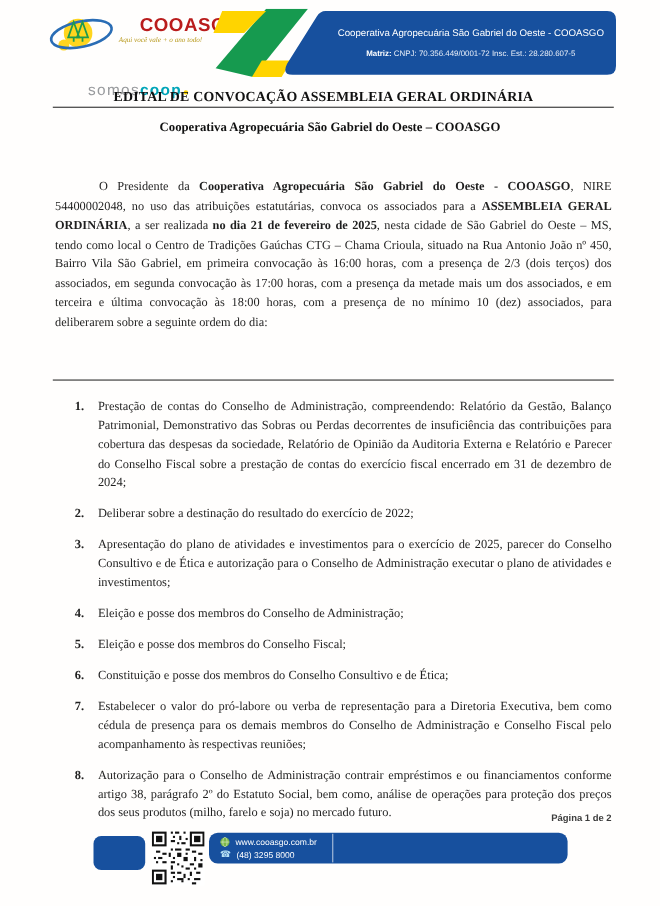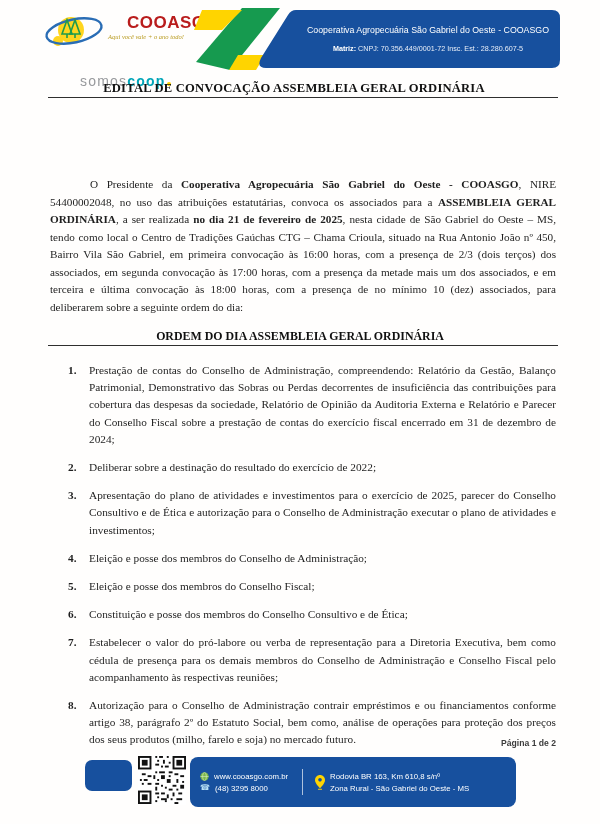--- a/index.html
+++ b/index.html
@@ -28,39 +28,39 @@
   .doc-title{position:absolute;left:0;top:81px;width:588px;text-align:center;
              font-size:12.6px;font-weight:bold;color:#111;letter-spacing:.2px;}
   .rule{position:absolute;left:48px;right:42px;border-top:1.6px solid #2f2f2f;}
   .rule1{top:97px;}
   .doc-subtitle{position:absolute;left:0;top:109px;width:600px;text-align:center;
                 font-size:11.6px;font-weight:bold;color:#111;}
   .doc-cnpj{position:absolute;left:0;top:136px;width:600px;text-align:center;
             font-size:11px;font-weight:bold;color:#111;}
 
   
-  .intro{position:absolute;left:50px;right:44px;top:176px;margin:0;
+  .intro{position:absolute;left:50px;right:44px;top:162px;margin:0;
          font-size:11.2px;line-height:17.5px;text-align:justify;text-indent:40px;}
 
   
   .order-heading{position:absolute;left:0;top:329px;width:600px;text-align:center;
                  font-size:11.9px;font-weight:bold;color:#111;}
   .rule2{top:345px;}
   .order-list{position:absolute;left:68px;right:44px;top:362px;}
   .item{display:flex;margin-bottom:11px;}
   .item .num{width:21px;flex:0 0 21px;font-weight:bold;font-size:11.3px;line-height:17.2px;}
   .item .txt{flex:1;font-size:11.3px;line-height:17.2px;text-align:justify;}
 
   .pagenum{position:absolute;right:44px;top:738px;font-family:"Liberation Sans",sans-serif;
            font-size:8.6px;font-weight:bold;color:#3c3c3c;margin-left:13px;}
 
   
   .stub{position:absolute;left:85px;top:760px;width:47px;height:31px;border-radius:7px;background:#17509e;}
   .qr{position:absolute;left:138px;top:755px;width:48px;height:50px;background:#fff;}
-  .fbar{position:absolute;left:190px;top:757px;width:326px;height:50px;border-radius:8px;background:#17509e;
+  .fbar{position:absolute;left:190px;top:757px;width:326px;height:28px;border-radius:8px;background:#17509e;
         display:flex;align-items:center;padding:0 10px;box-sizing:border-box;
         font-family:"Liberation Sans",sans-serif;color:#fff;}
   .fcol{display:flex;flex-direction:column;gap:3px;}
   .fline{display:flex;align-items:center;gap:5px;font-size:7.8px;white-space:nowrap;}
   .fdiv{width:1px;height:26px;background:rgba(255,255,255,.65);margin:0 12px 0 14px;}
   .phone-glyph{font-size:8px;color:#b9e2f6;line-height:1;}
 </style>
 </head>
 <body>
 
@@ -89,26 +89,26 @@
     <polygon points="46,47 73,47 64,62 37,62" fill="#ffd400"></polygon>
     <path d="M104 2 H360 Q368 2 368 10 V52 Q368 60 360 60 H74 Q64 60 69 50 L96 7 Q99 2 104 2 Z" fill="#17509e"></path>
   </svg>
   <div class="banner-text1">Cooperativa Agropecuária São Gabriel do Oeste - COOASGO</div>
   <div class="banner-text2">
     <b>Matriz:</b><span> CNPJ: 70.356.449/0001-72  Insc. Est.: 28.280.607-5</span>
   </div>
 
   <div class="doc-title">EDITAL DE CONVOCAÇÃO ASSEMBLEIA GERAL ORDINÁRIA</div>
   <div class="rule rule1"></div>
+  <div class="doc-subtitle">Cooperativa Agropecuária São Gabriel do Oeste – COOASGO</div>
 
   <p class="intro">
     <span>O Presidente da </span><strong>Cooperativa Agropecuária São Gabriel do Oeste - COOASGO</strong><span>, NIRE 54400002048, no uso das atribuições estatutárias, convoca os associados para a </span><strong>ASSEMBLEIA GERAL ORDINÁRIA</strong><span>, a ser realizada </span><strong>no dia 21 de fevereiro de 2025</strong><span>, nesta cidade de São Gabriel do Oeste – MS, tendo como local o Centro de Tradições Gaúchas CTG – Chama Crioula, situado na Rua Antonio João nº 450, Bairro Vila São Gabriel, em primeira convocação às 16:00 horas, com a presença de 2/3 (dois terços) dos associados, em segunda convocação às 17:00 horas, com a presença da metade mais um dos associados, e em terceira e última convocação às 18:00 horas, com a presença de no mínimo 10 (dez) associados, para deliberarem sobre a seguinte ordem do dia:</span>
   </p>
 
-  <div class="order-heading">ORDEM DO DIA ASSEMBLEIA GERAL ORDINÁRIA</div>
   <div class="rule rule2"></div>
 
   <div class="order-list">
     <div class="item">
       <span class="num">1.</span>
       <span class="txt">Prestação de contas do Conselho de Administração, compreendendo: Relatório da Gestão, Balanço Patrimonial, Demonstrativo das Sobras ou Perdas decorrentes de insuficiência das contribuições para cobertura das despesas da sociedade, Relatório de Opinião da Auditoria Externa e Relatório e Parecer do Conselho Fiscal sobre a prestação de contas do exercício fiscal encerrado em 31 de dezembro de 2024;</span>
     </div>
     <div class="item">
       <span class="num">2.</span>
       <span class="txt">Deliberar sobre a destinação do resultado do exercício de 2022;</span>
@@ -218,26 +218,15 @@
           <line x1="0.5" y1="5" x2="9.5" y2="5" stroke="#d9ecc2" stroke-width=".7"></line>
         </svg>
         <span>www.cooasgo.com.br</span>
       </div>
       <div class="fline">
         <span class="phone-glyph">☎</span>
         <span>(48) 3295 8000</span>
       </div>
     </div>
     <div class="fdiv"></div>
-    <div class="fline" style="align-items:center;">
-      <svg width="10" height="15" viewBox="0 0 12 18">
-        <path d="M6 0 C2.7 0 0 2.7 0 6 c0 4.4 6 9.8 6 9.8 s6 -5.4 6 -9.8 C12 2.7 9.3 0 6 0 Z" fill="#ffd400"></path>
-        <circle cx="6" cy="5.8" r="2.2" fill="#17509e"></circle>
-        <rect x="3.5" y="16.5" width="5" height="1.3" rx=".6" fill="#ffd400"></rect>
-      </svg>
-      <span class="fcol">
-        <span>Rodovia BR 163, Km 610,8 s/nº</span>
-        <span>Zona Rural - São Gabriel do Oeste - MS</span>
-      </span>
-    </div>
   </div>
 
 </div>
 
 </body></html>

